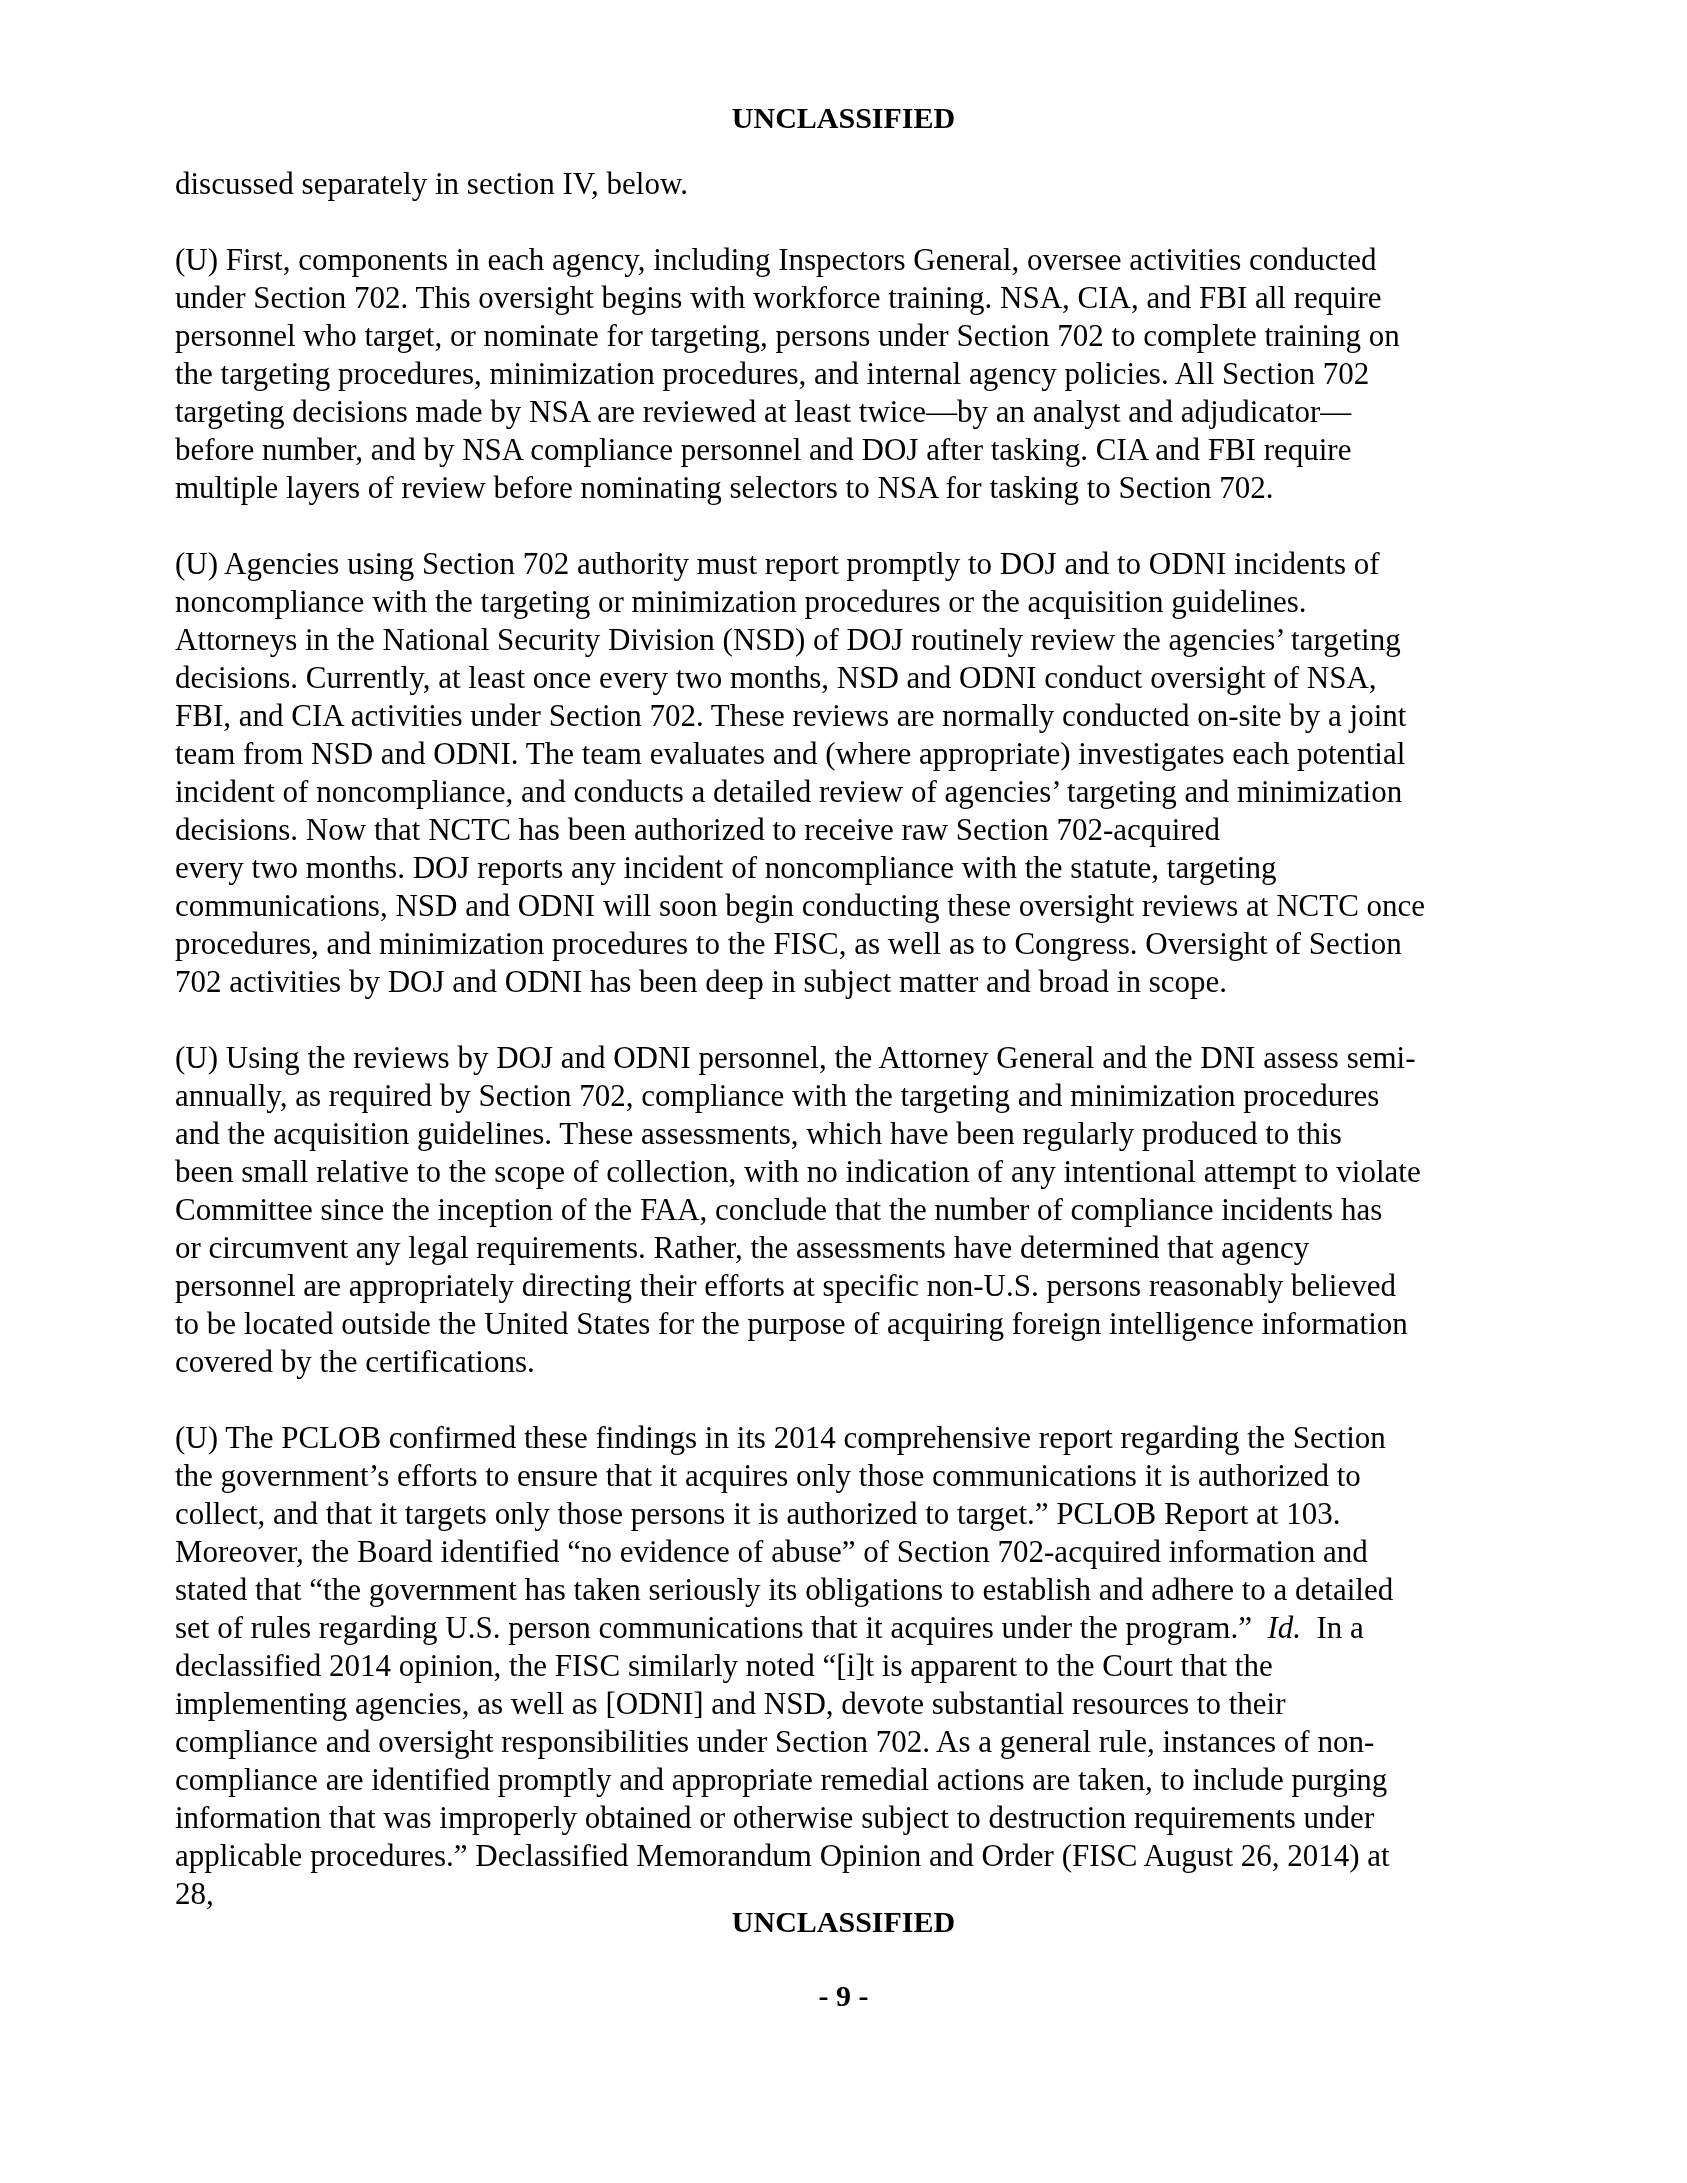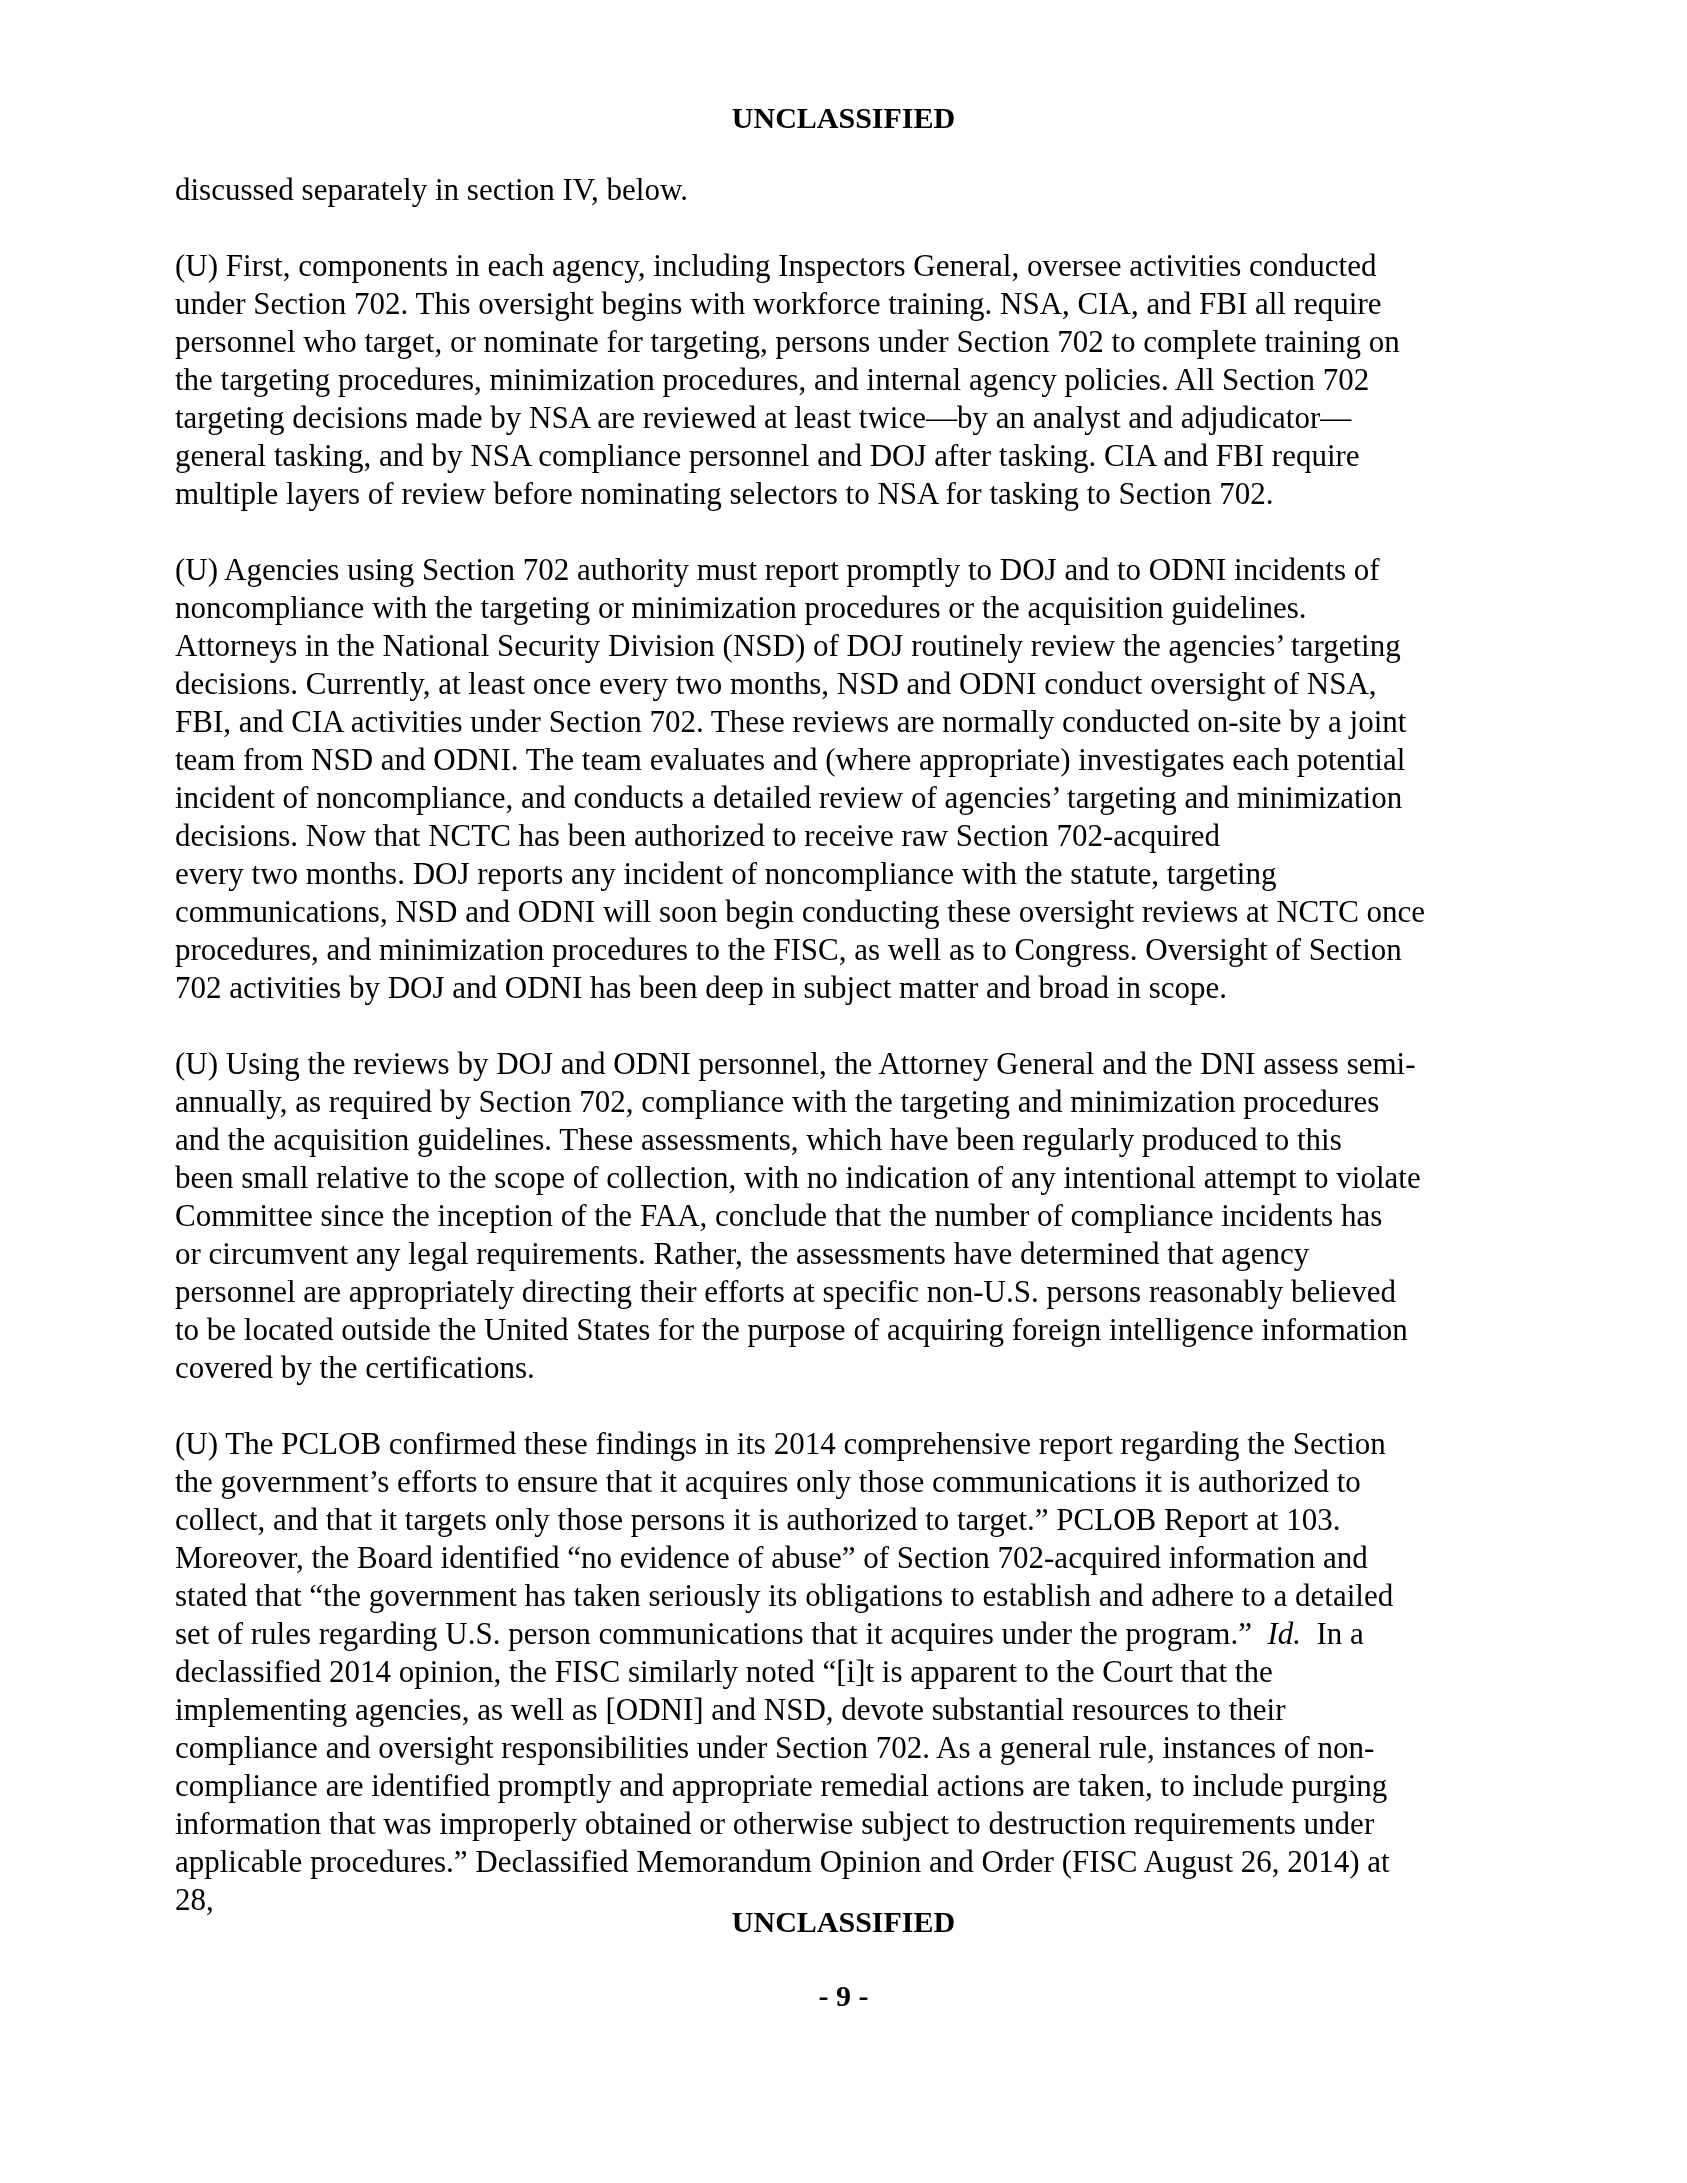--- a/index.html
+++ b/index.html
@@ -16,21 +16,21 @@
   .marking.top { top: 101px; }
   .marking.bottom { top: 1905px; }
   .page-number {
     position: absolute; left: 0; width: 1687px; text-align: center;
     top: 1979px; font-weight: bold; font-size: 30px;
   }
   .body-text {
     position: absolute; left: 175px; top: 157px; width: 1336px;
     font-size: 31px; line-height: 38px;
   }
-  .para { margin: 14px 0 38px 0; }
+  .para { margin: 8px 0 38px 0; }
   .line { display: block; white-space: nowrap; }
   .it { font-style: italic; }
 </style>
 </head>
 <body>
 
 <div class="page">
 
   <div class="marking top">UNCLASSIFIED</div>
 
@@ -39,21 +39,21 @@
     <p class="para">
       <span class="line">discussed separately in section IV, below.</span>
     </p>
 
     <p class="para">
       <span class="line">(U)  First, components in each agency, including Inspectors General, oversee activities conducted</span>
       <span class="line">under Section 702. This oversight begins with workforce training. NSA, CIA, and FBI all require</span>
       <span class="line">personnel who target, or nominate for targeting, persons under Section 702 to complete training on</span>
       <span class="line">the targeting procedures, minimization procedures, and internal agency policies. All Section 702</span>
       <span class="line">targeting decisions made by NSA are reviewed at least twice—by an analyst and adjudicator—</span>
-      <span class="line">general tasking, and by NSA compliance personnel and DOJ after tasking. CIA and FBI require</span>
+      <span class="line">before number, and by NSA compliance personnel and DOJ after tasking. CIA and FBI require</span>
       <span class="line">multiple layers of review before nominating selectors to NSA for tasking to Section 702.</span>
     </p>
 
     <p class="para">
       <span class="line">(U) Agencies using Section 702 authority must report promptly to DOJ and to ODNI incidents of</span>
       <span class="line">noncompliance with the targeting or minimization procedures or the acquisition guidelines.</span>
       <span class="line">Attorneys in the National Security Division (NSD) of DOJ routinely review the agencies’ targeting</span>
       <span class="line">decisions. Currently, at least once every two months, NSD and ODNI conduct oversight of NSA,</span>
       <span class="line">FBI, and CIA activities under Section 702. These reviews are normally conducted on-site by a joint</span>
       <span class="line">team from NSD and ODNI. The team evaluates and (where appropriate) investigates each potential</span>

